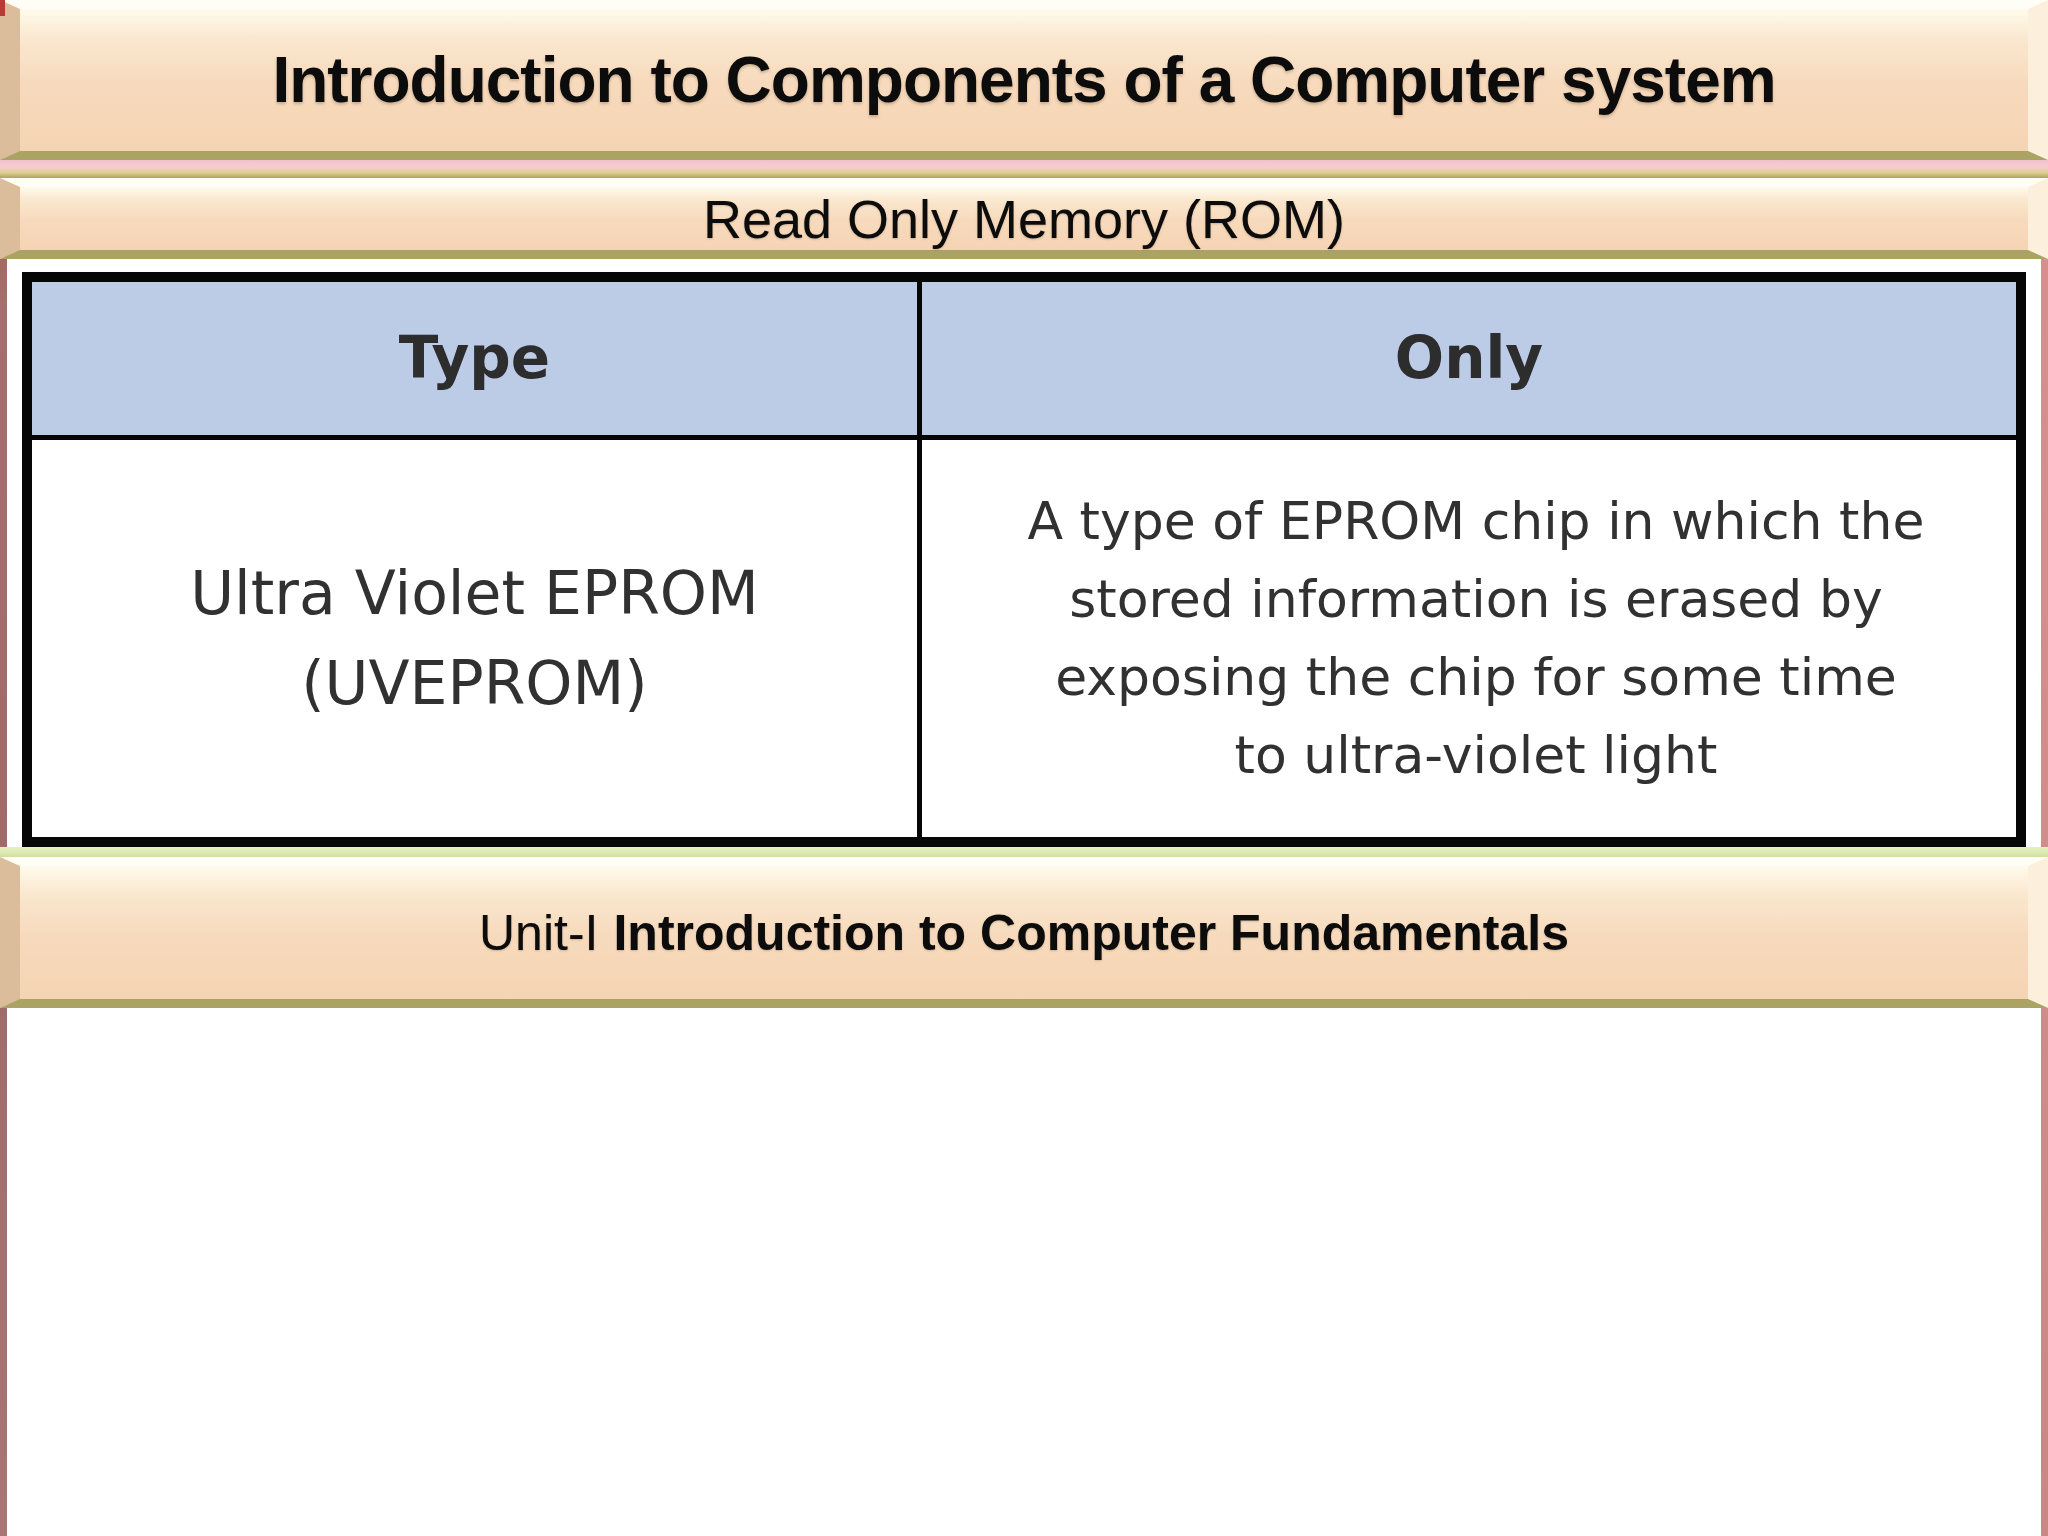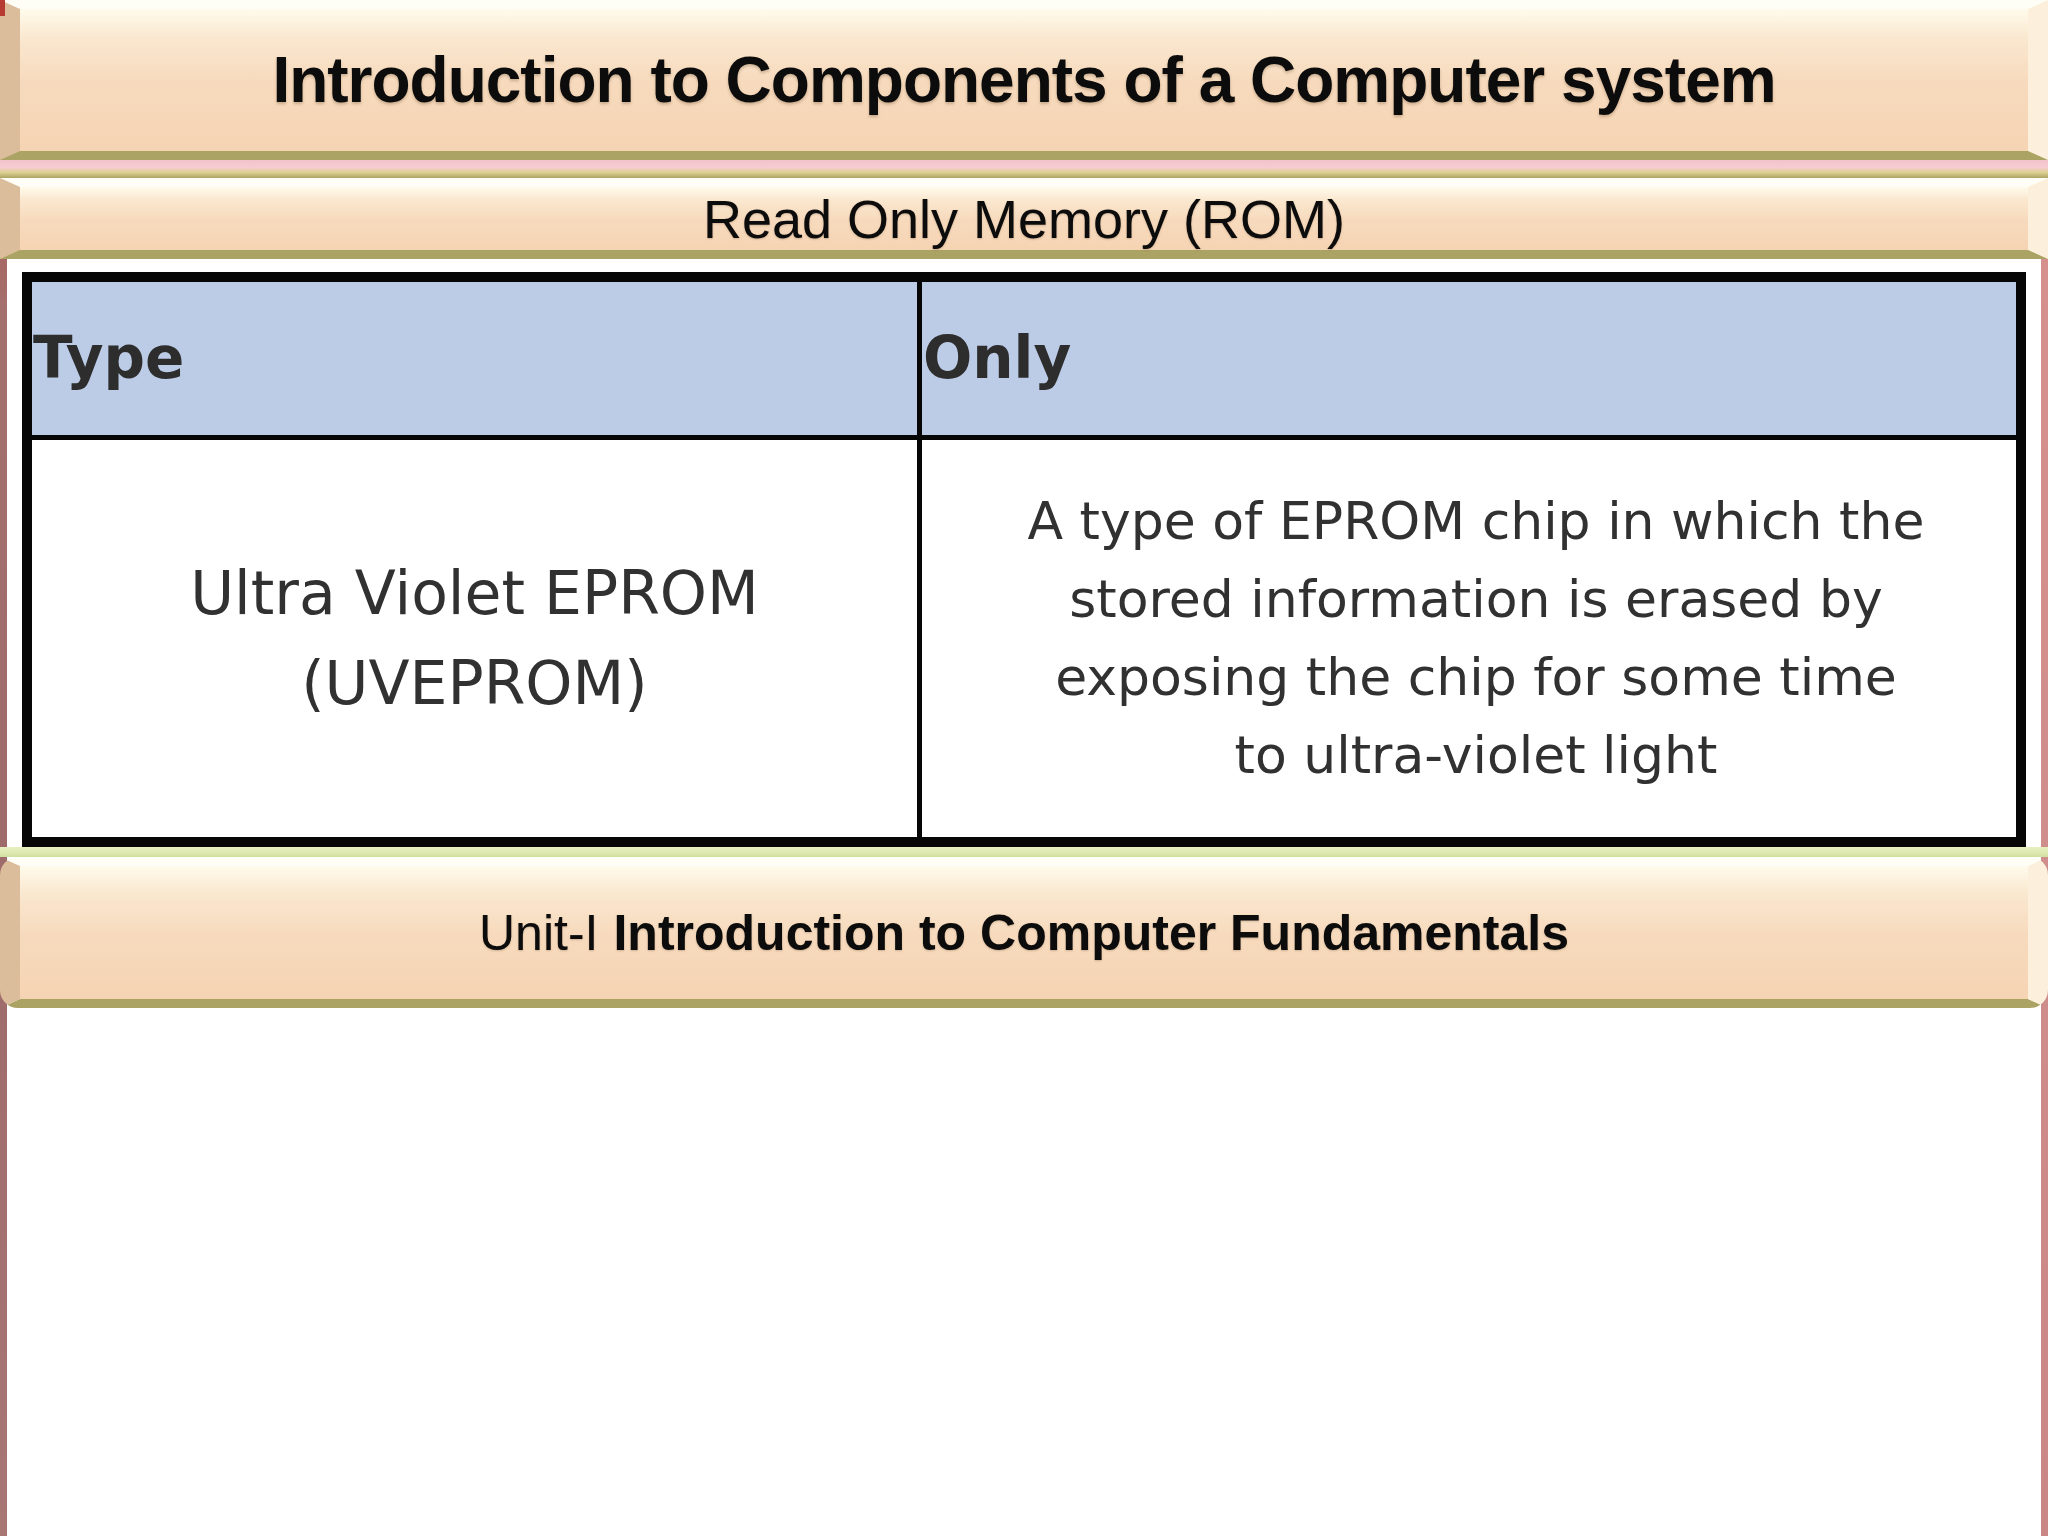--- a/index.html
+++ b/index.html
@@ -53,21 +53,21 @@
     border-left: 20px solid #dcbd9b;
     border-right: 20px solid #fcf0dc;
     background: linear-gradient(180deg, #fffbec 0%, #fae8d0 20%, #f7dabd 52%, #f5d4b3 100%);
     display: flex;
     align-items: center;
     justify-content: center;
     text-align: center;
   }
   .banner-title { height: 160px; }
   .banner-subtitle { height: 81px; }
-  .banner-footer { height: 151px; border-radius: 18px; }
+  .banner-footer { height: 151px; }
 
   .banner-gap {
     position: relative;
     z-index: 1;
     height: 18px;
     background: linear-gradient(180deg, #f2c2ca 0%, #f7ccd3 40%, #ddd090 70%, #aba363 100%);
   }
   .green-strip {
     position: relative;
     z-index: 1;
@@ -123,21 +123,21 @@
   col.c-type { width: 888px; }
   col.c-usage { width: 1096px; }
   tr.head-row { height: 160px; }
   tr.body-row-1 { height: 405px; }
   tr.body-row-2 { height: 516px; }
   th.hcell {
     background: #bccbe6;
     font-size: 58px;
     font-weight: bold;
     color: #2d2d2d;
-    text-align: left;
+    text-align: center;
   }
   td.type-cell {
     text-align: center;
     font-size: 60px;
     line-height: 1.5;
   }
   td.usage-cell {
     text-align: center;
     font-size: 52px;
     line-height: 1.5;

